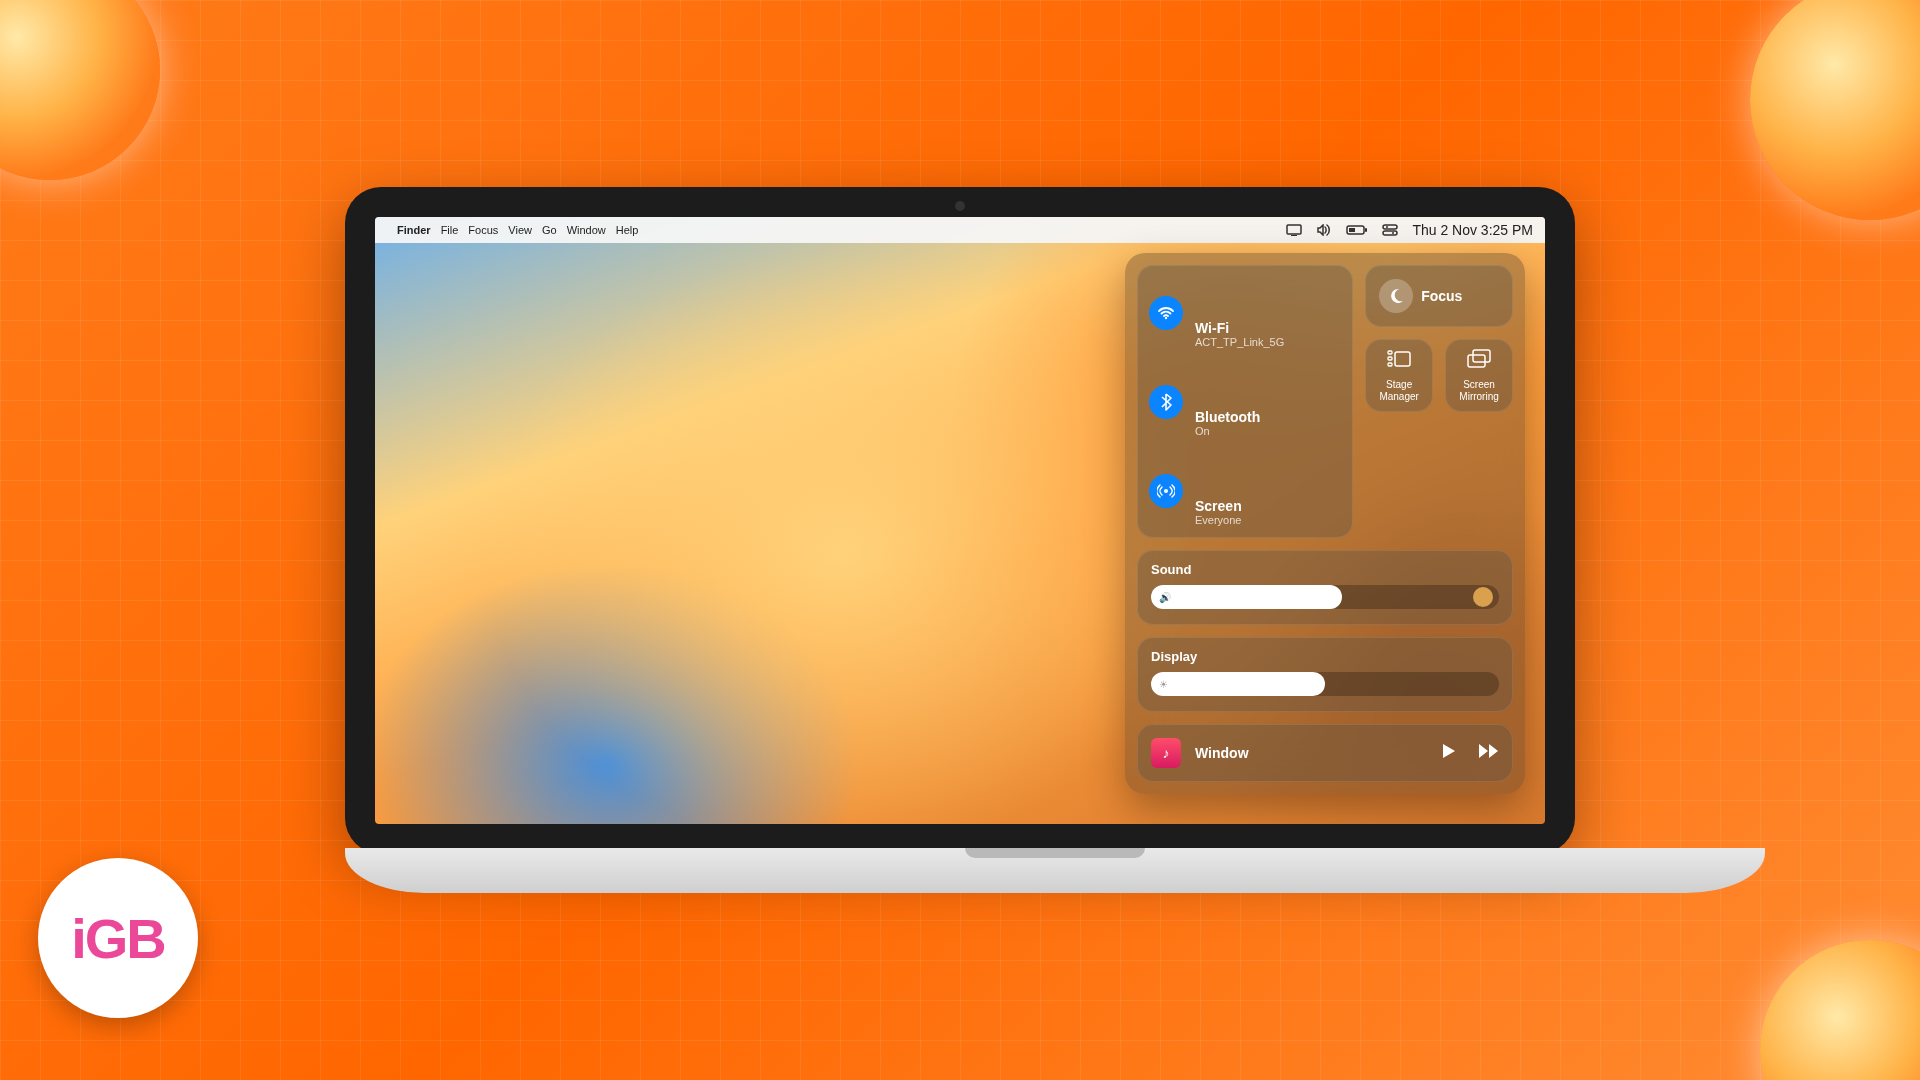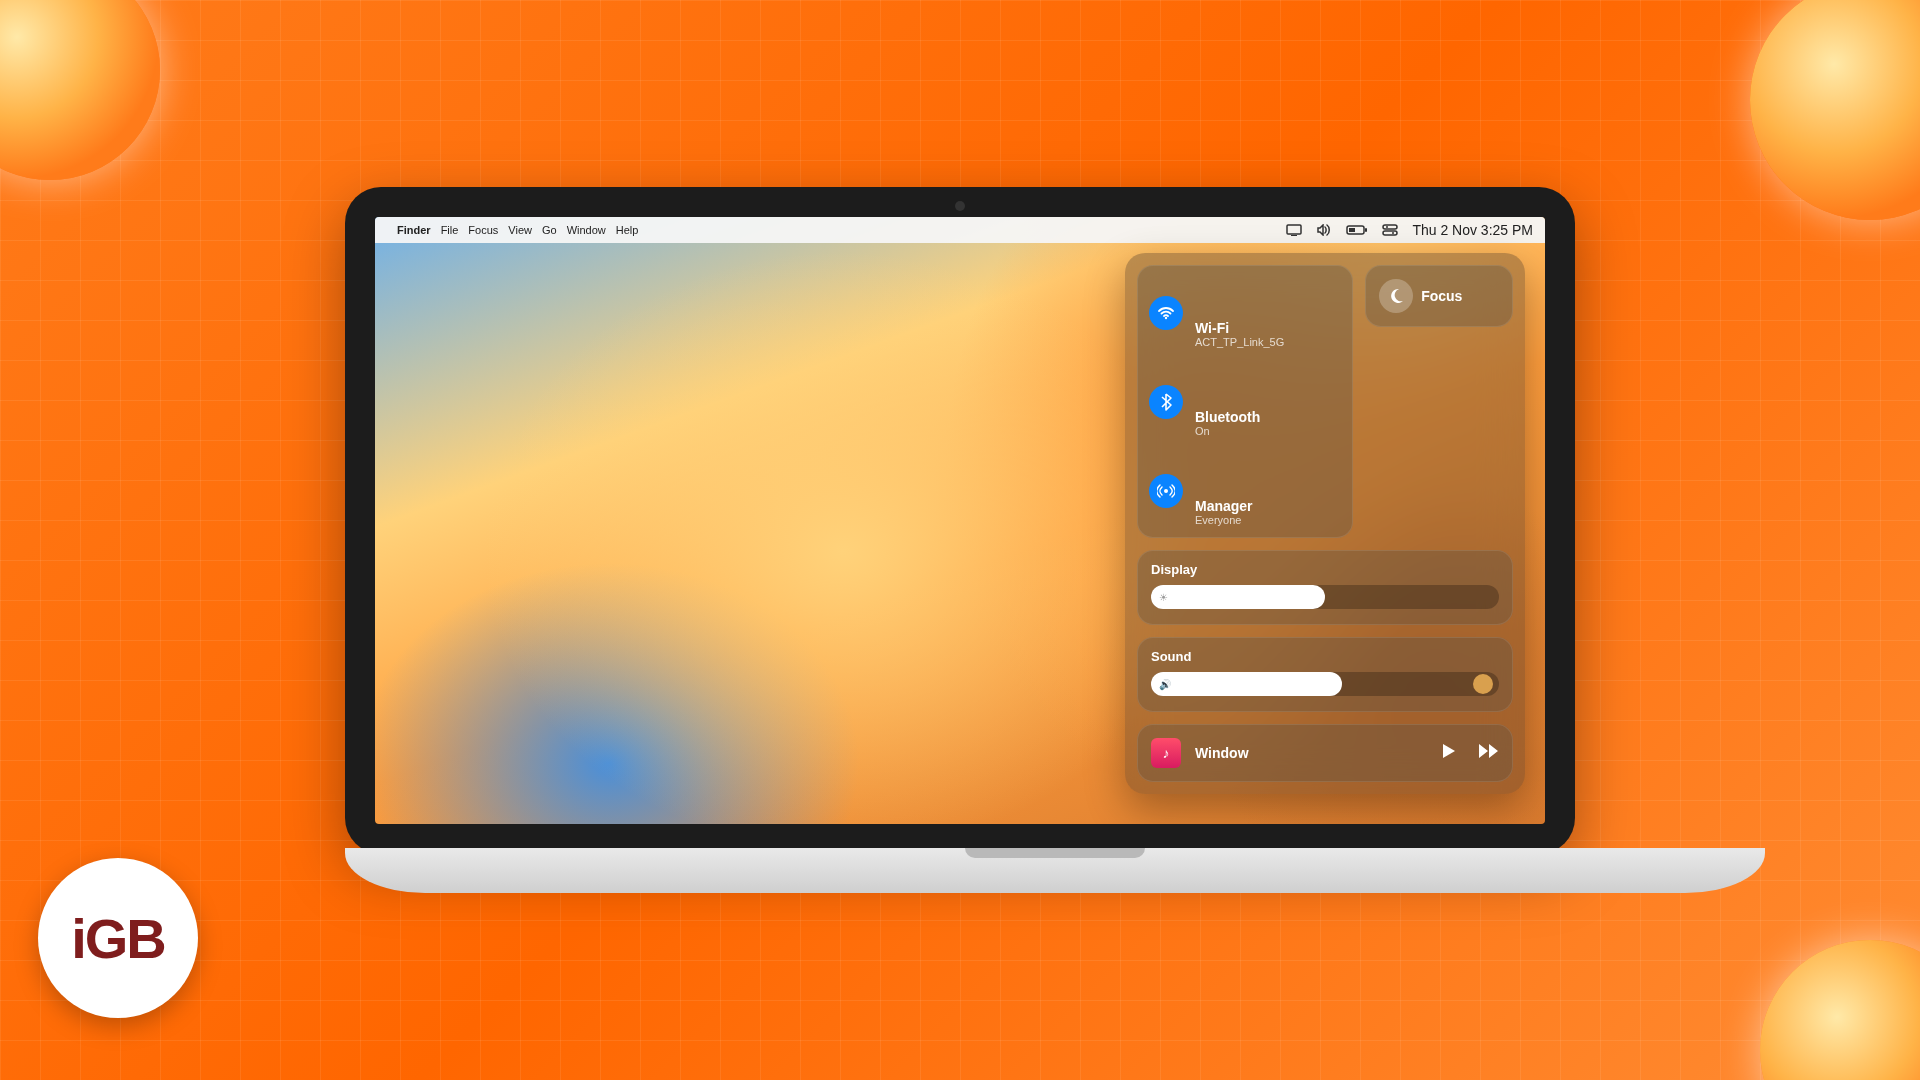--- a/index.html
+++ b/index.html
@@ -25,21 +25,21 @@
 .orb.tr { top: -20px; right: -70px; width: 240px; height: 240px; }
 .orb.br { bottom: -80px; right: -60px; width: 220px; height: 220px; }
 
 
 .igb {
   position: absolute; left: 38px; bottom: 62px;
   width: 160px; height: 160px; border-radius: 50%;
   background: #fff; display: flex; align-items: center; justify-content: center;
   box-shadow: 0 8px 24px rgba(0,0,0,0.25);
 }
-.igb span { font-weight: 900; font-size: 56px; color: #7f1d1d; letter-spacing: -2px; }
+.igb span { font-weight: 900; font-size: 56px; color: #ec4899; letter-spacing: -2px; }
 
 
 .laptop {
   position: absolute; left: 50%; top: 50%;
   transform: translate(-50%, -50%);
   width: 1230px;
 }
 .lid {
   background: #1c1c1c; border-radius: 36px; padding: 30px;
   box-shadow: 0 20px 60px rgba(0,0,0,0.35);
@@ -241,52 +241,74 @@
               </div>
             </div>
             <div class="conn-item">
               <div class="bubble">
                 <svg width="18" height="18" viewBox="0 0 18 18">
                     <circle cx="9" cy="9" r="2" fill="#fff"></circle>
                     <path d="M5 13c-3-3-3-5 0-8m8 0c3 3 3 5 0 8M3 15c-4.5-4.5-4.5-7.5 0-12m12 0c4.5 4.5 4.5 7.5 0 12" fill="none" stroke="#fff" stroke-width="1.4" stroke-linecap="round"></path>
                   </svg>
               </div>
               <div class="txt">
-                <span class="title">Manager</span>
+                <span class="title">Screen</span>
                 <span class="sub">Everyone</span>
               </div>
             </div>
           </div>
 
           <div class="col" style="flex:1">
             <div class="card focus-card">
               <div class="focus-bubble">
                 <svg width="18" height="18" viewBox="0 0 18 18">
                     <path d="M12 2a7 7 0 1 0 4 12 6 6 0 0 1-4-12z" fill="#fff"></path>
                   </svg>
               </div>
               <span class="title">Focus</span>
             </div>
-          </div>
-        </div>
-
-        <div class="card slider-card">
-          <div class="label">Display</div>
-          <div class="slider">
-            <div class="fill" style="width:50%"></div>
-            <span class="icon">☀</span>
+            <div class="small-row">
+              <div class="small-card">
+                <span>
+                  <svg width="24" height="20" viewBox="0 0 24 20">
+                      <rect x="1" y="2" width="4" height="3" rx="1" fill="none" stroke="#fff" stroke-width="1.3"></rect>
+                      <rect x="1" y="8" width="4" height="3" rx="1" fill="none" stroke="#fff" stroke-width="1.3"></rect>
+                      <rect x="1" y="14" width="4" height="3" rx="1" fill="none" stroke="#fff" stroke-width="1.3"></rect>
+                      <rect x="8" y="3" width="15" height="14" rx="2" fill="none" stroke="#fff" stroke-width="1.5"></rect>
+                    </svg>
+                </span>
+                <span class="label">Stage Manager</span>
+              </div>
+              <div class="small-card">
+                <span>
+                  <svg width="24" height="20" viewBox="0 0 24 20">
+                      <rect x="6" y="1" width="17" height="12" rx="2" fill="none" stroke="#fff" stroke-width="1.5"></rect>
+                      <rect x="1" y="6" width="17" height="12" rx="2" fill="none" stroke="#fff" stroke-width="1.5"></rect>
+                    </svg>
+                </span>
+                <span class="label">Screen Mirroring</span>
+              </div>
+            </div>
           </div>
         </div>
 
         <div class="card slider-card">
           <div class="label">Sound</div>
           <div class="slider">
             <div class="fill" style="width:55%"></div>
             <span class="icon">🔊</span>
             <span class="sound-extra"></span>
+          </div>
+        </div>
+
+        <div class="card slider-card">
+          <div class="label">Display</div>
+          <div class="slider">
+            <div class="fill" style="width:50%"></div>
+            <span class="icon">☀</span>
           </div>
         </div>
 
         <div class="card media-card">
           <div class="media-icon">♪</div>
           <span class="media-title">Window</span>
           <span class="media-btn">
             <svg width="18" height="18" viewBox="0 0 18 18">
                 <path d="M4 2v14l12-7z" fill="#fff"></path>
               </svg>

